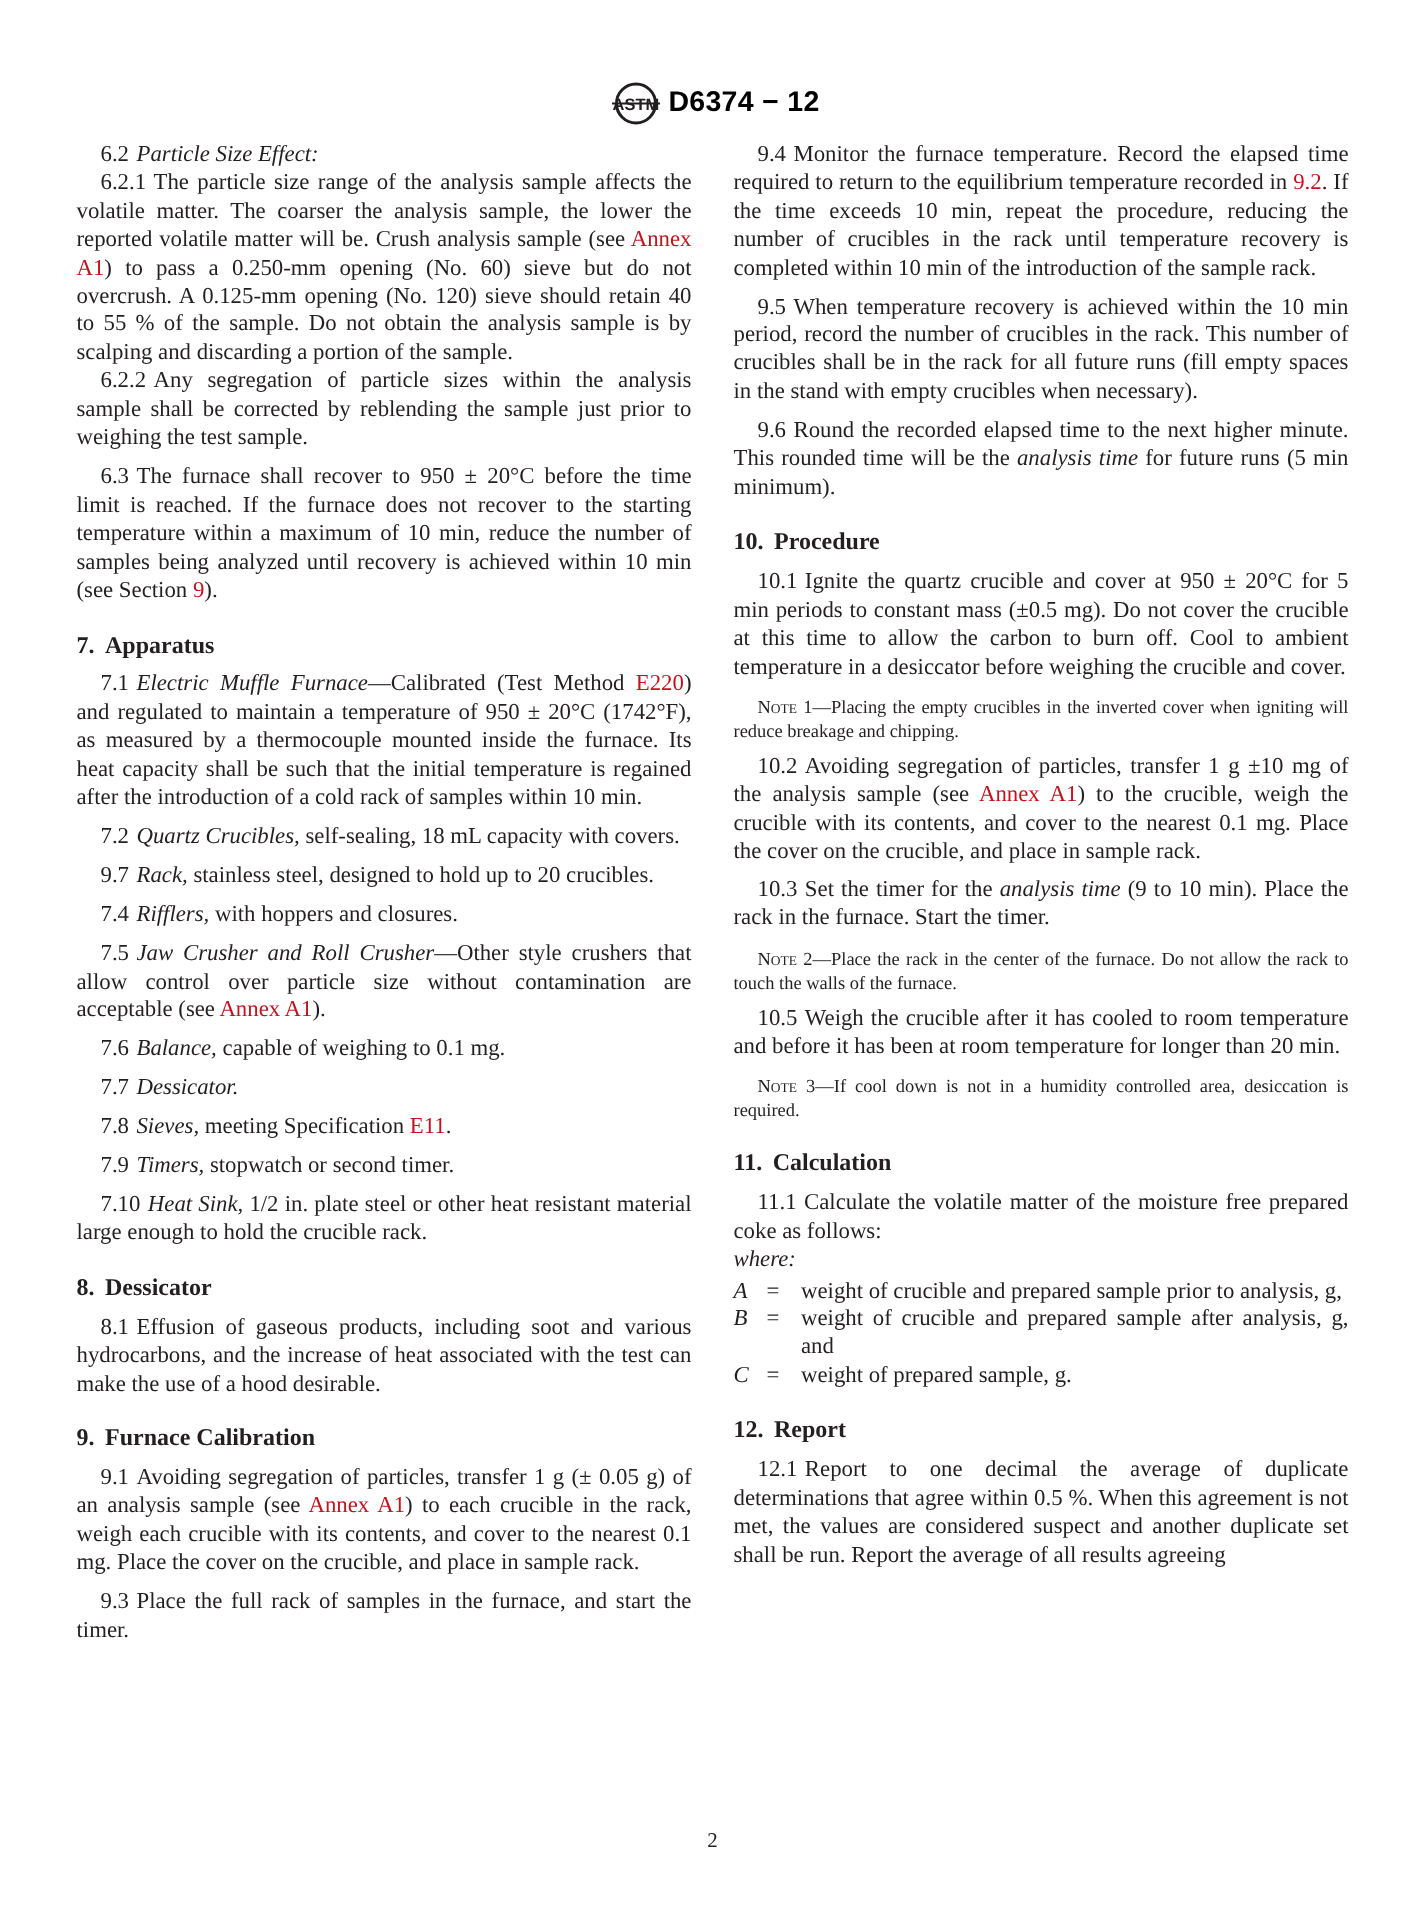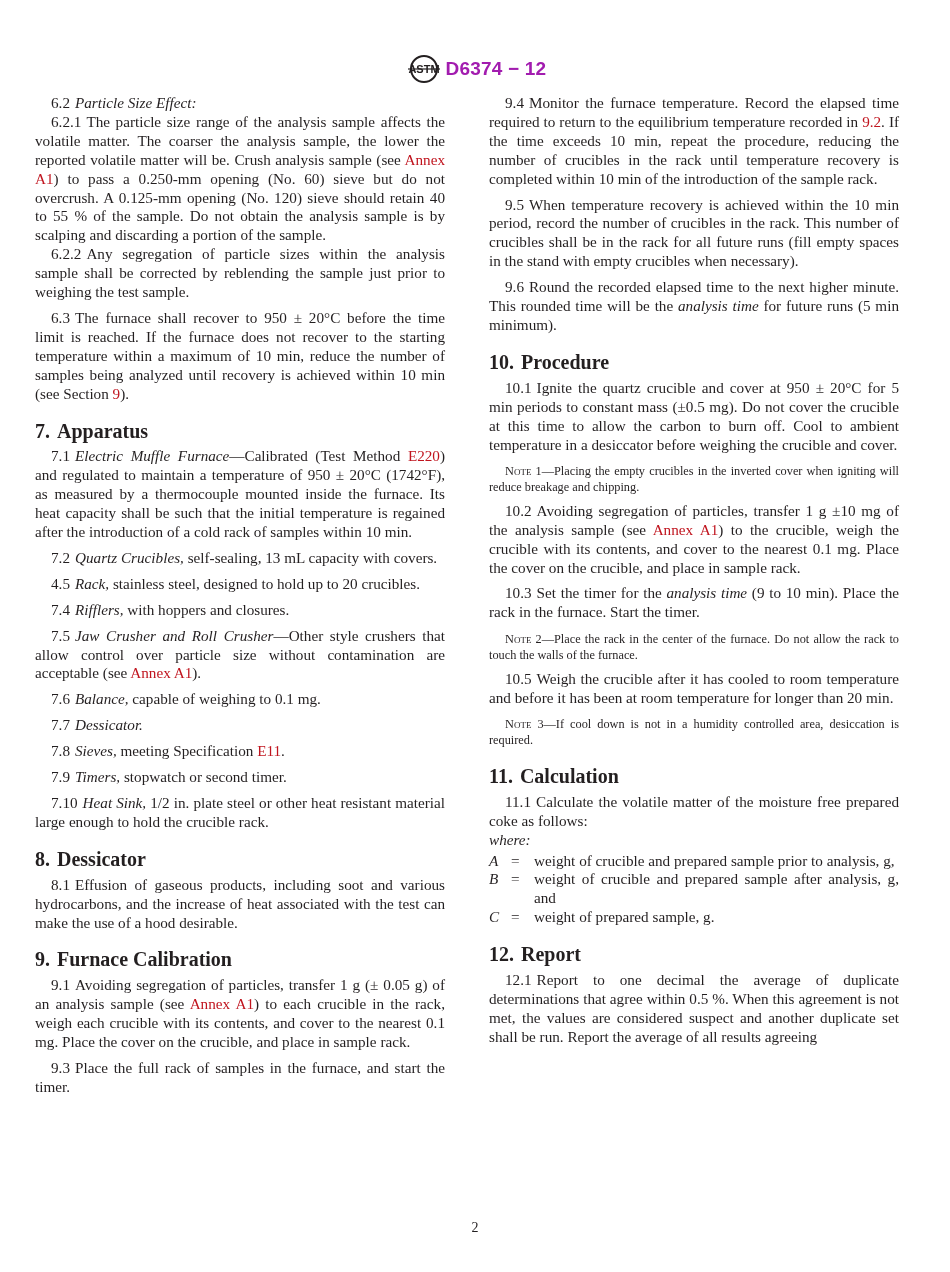--- a/index.html
+++ b/index.html
@@ -8,32 +8,32 @@
       font-family: "Liberation Serif", "DejaVu Serif", serif;
       color: #231f20;
     }
     .header {
       position: absolute; top: 52px; left: 0; width: 950px; height: 34px;
       display: flex; justify-content: center; align-items: center; gap: 2px;
     }
     .logo { width: 40px; height: 32px; display: inline-block; }
     .doc-id {
       font-family: "Liberation Sans", "DejaVu Sans", sans-serif;
-      font-weight: bold; font-size: 19px; letter-spacing: 0.2px; color: #a21caf;
+      font-weight: bold; font-size: 19px; letter-spacing: 0.2px; color: #000000;
     }
     .col {
       position: absolute; top: 94px; width: 410px;
       font-size: 15.2px; line-height: 18.9px; text-align: justify;
     }
-    .col.left { left: 35px; }
+    .col.left { left: 51px; }
     .col.right { left: 489px; }
     .p { margin: 0 0 7px 0; text-indent: 16px; }
     .p.tight { margin-bottom: 0; }
     .h {
-      font-weight: bold; margin: 18px 0 7px 0; font-size: 20px;
+      font-weight: bold; margin: 18px 0 7px 0; font-size: 16px;
     }
     .h .num { margin-right: 7px; }
     .note {
       font-size: 12.3px; line-height: 15.7px; margin: 10px 0 6px 0; text-indent: 16px; font-family: Liberation Serif, serif;
     }
     .sc { font-variant: small-caps; }
     i { font-style: italic; }
     .link { color: #c0141e; }
     .num-lead { margin-right: 5px; }
     .equation {
@@ -79,24 +79,24 @@
     <span class="num-lead">6.3</span><span>The furnace shall recover to 950 ± 20°C before the time limit is reached. If the furnace does not recover to the starting temperature within a maximum of 10 min, reduce the number of samples being analyzed until recovery is achieved within 10 min (see Section </span><span class="link">9</span><span>).</span>
   </p>
 
   <div class="h">
     <span class="num">7.</span><span>Apparatus</span>
   </div>
   <p class="p">
     <span class="num-lead">7.1</span><i>Electric Muffle Furnace</i><span>—Calibrated (Test Method </span><span class="link">E220</span><span>) and regulated to maintain a temperature of 950 ± 20°C (1742°F), as measured by a thermocouple mounted inside the furnace. Its heat capacity shall be such that the initial temperature is regained after the introduction of a cold rack of samples within 10 min.</span>
   </p>
   <p class="p">
-    <span class="num-lead">7.2</span><i>Quartz Crucibles,</i><span> self-sealing, 13 mL capacity with covers.</span>
-  </p>
-  <p class="p">
-    <span class="num-lead">4.5</span><i>Rack,</i><span> stainless steel, designed to hold up to 20 crucibles.</span>
+    <span class="num-lead">7.2</span><i>Quartz Crucibles,</i><span> self-sealing, 18 mL capacity with covers.</span>
+  </p>
+  <p class="p">
+    <span class="num-lead">9.7</span><i>Rack,</i><span> stainless steel, designed to hold up to 20 crucibles.</span>
   </p>
   <p class="p">
     <span class="num-lead">7.4</span><i>Rifflers,</i><span> with hoppers and closures.</span>
   </p>
   <p class="p">
     <span class="num-lead">7.5</span><i>Jaw Crusher and Roll Crusher</i><span>—Other style crushers that allow control over particle size without contamination are acceptable (see </span><span class="link">Annex A1</span><span>).</span>
   </p>
   <p class="p">
     <span class="num-lead">7.6</span><i>Balance,</i><span> capable of weighing to 0.1 mg.</span>
   </p>

